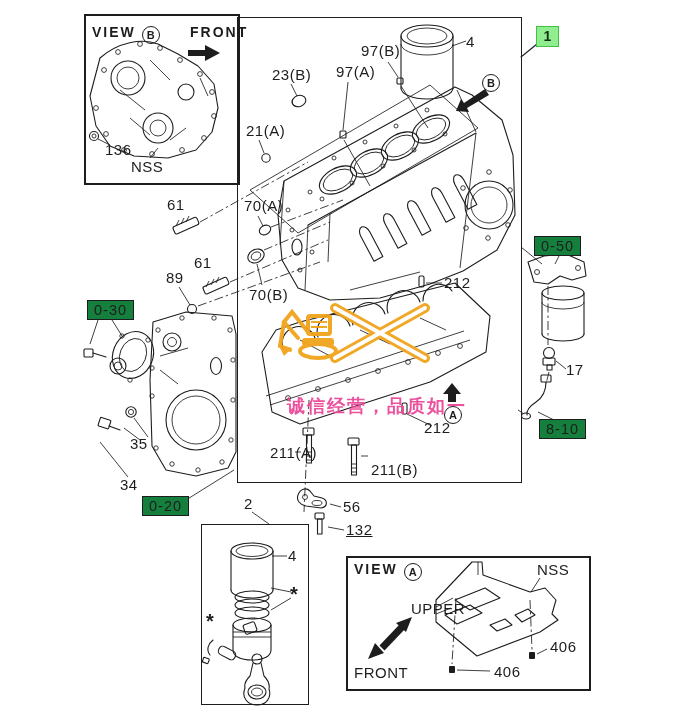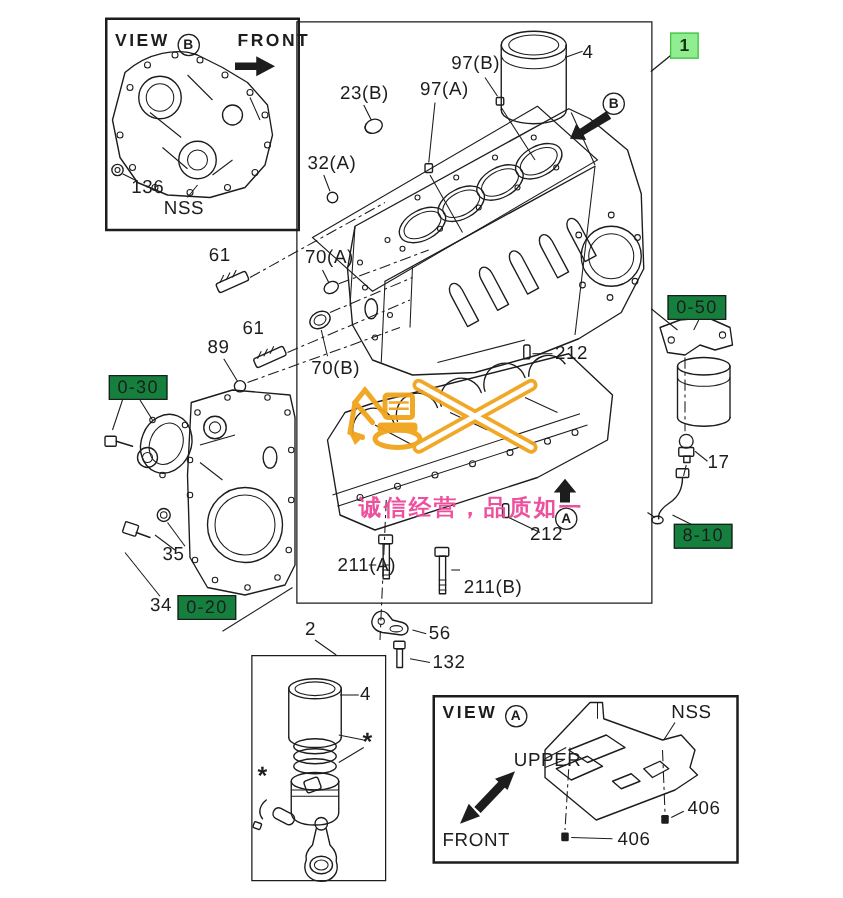--- a/index.html
+++ b/index.html
@@ -379,44 +379,44 @@
     <span class="circletter">B</span>
   </div>
   <div class="viewtitle" style="left:190px;top:24px;">FRONT</div>
   <div class="callout" style="left:105px;top:141px;">136</div>
   <div class="callout" style="left:131px;top:158px;">NSS</div>
 
   <div class="circmark" style="left:482px;top:74px;">B</div>
   <div class="circmark" style="left:444px;top:406px;">A</div>
 
   <div class="boxedref" style="left:87px;top:300px;">0-30</div>
-  <div class="boxedref" style="left:142px;top:476px;text-align:center;">0-20</div>
+  <div class="boxedref" style="left:142px;top:496px;text-align:center;">0-20</div>
   <div class="boxedref" style="left:534px;top:236px;">0-50</div>
   <div class="boxedref" style="left:539px;top:419px;">8-10</div>
 
   <div class="callout" style="left:272px;top:66px;">23(B)</div>
-  <div class="callout" style="left:246px;top:122px;">32(A)</div>
+  <div class="callout" style="left:246px;top:122px;">21(A)</div>
   <div class="callout" style="left:336px;top:63px;">97(A)</div>
   <div class="callout" style="left:361px;top:42px;">97(B)</div>
   <div class="callout" style="left:466px;top:33px;">4</div>
   <div class="callout" style="left:167px;top:196px;">61</div>
   <div class="callout" style="left:244px;top:197px;">70(A)</div>
   <div class="callout" style="left:194px;top:254px;">61</div>
   <div class="callout" style="left:166px;top:269px;">89</div>
   <div class="callout" style="left:249px;top:286px;">70(B)</div>
   <div class="callout" style="left:444px;top:274px;">212</div>
   <div class="callout" style="left:424px;top:419px;">212</div>
   <div class="callout" style="left:130px;top:435px;">35</div>
   <div class="callout" style="left:120px;top:476px;">34</div>
   <div class="callout" style="left:566px;top:361px;">17</div>
   <div class="callout" style="left:247px;top:444px;margin-left:23px;">211(A)</div>
   <div class="callout" style="left:371px;top:445px;margin-top:16px;">211(B)</div>
   <div class="callout" style="left:244px;top:495px;">2</div>
   <div class="callout" style="left:343px;top:498px;">56</div>
-  <div class="callout" style="left:346px;top:521px;">132</div>
+  <div class="callout" style="left:346px;top:521px;text-decoration:underline;">132</div>
   <div class="callout" style="left:288px;top:547px;">4</div>
   <div class="callout star" style="left:290px;top:583px;">*</div>
   <div class="callout star" style="left:206px;top:610px;">*</div>
 
   <div class="viewtitle" style="left:354px;top:561px;">
     <span>VIEW</span>
     <span class="circletter">A</span>
   </div>
   <div class="callout lbl-sm" style="left:537px;top:561px;">NSS</div>
   <div class="callout lbl-sm" style="left:388px;top:600px;margin-left:23px;">UPPER</div>

